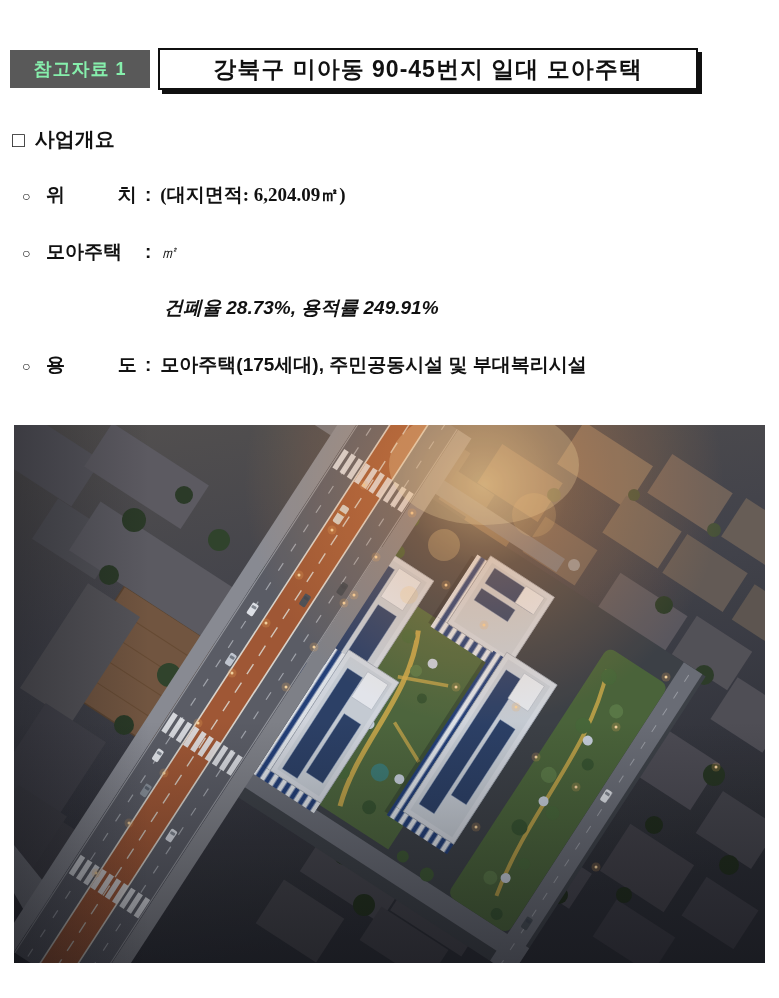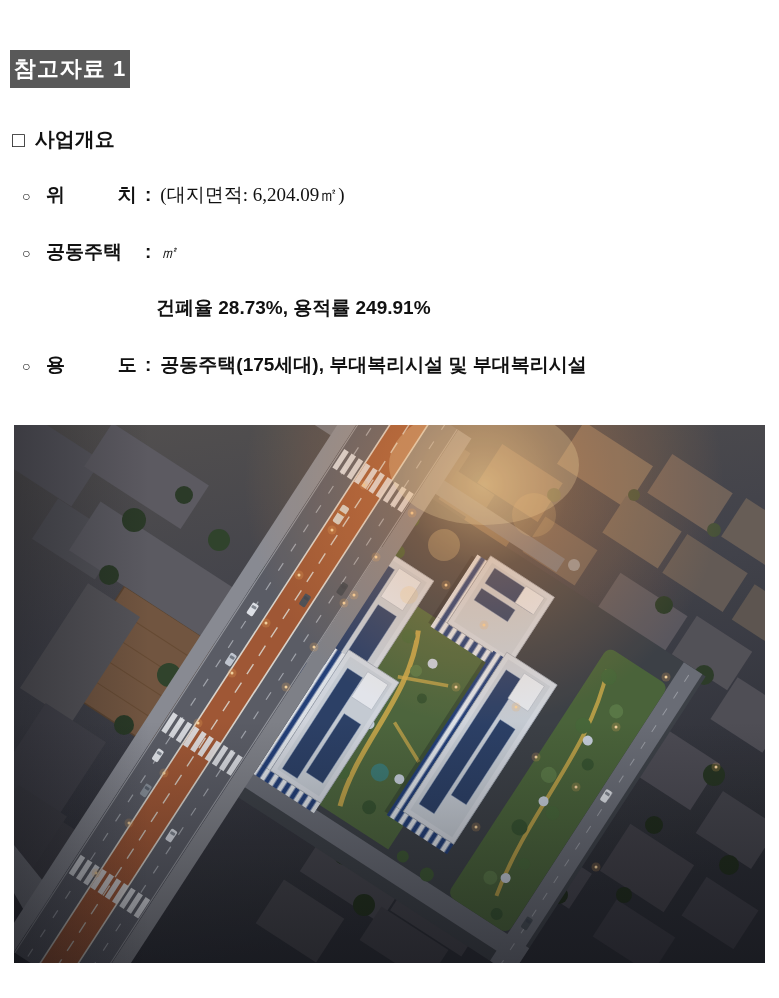--- a/index.html
+++ b/index.html
@@ -1,79 +1,80 @@
 <!DOCTYPE html>
 <html><head>
 <meta charset="utf-8">
 <style>
   html,body{margin:0;padding:0;background:#ffffff;}
   .page{position:relative;width:779px;height:998px;background:#ffffff;overflow:hidden;
         font-family:"Liberation Sans","DejaVu Sans",sans-serif;color:#111;}
 
   
-  .tag-box{position:absolute;left:10px;top:50px;width:120px;height:38px;background:#595959;
-           color:#ffffff;font-size:22px;font-weight:bold;display:flex;align-items:center;
+  .tag-box{position:absolute;left:10px;top:50px;width:140px;height:38px;background:#595959;
+           color:#86efac;font-size:18px;font-weight:bold;display:flex;align-items:center;
            justify-content:center;letter-spacing:1px;}
   .title-box{position:absolute;left:158px;top:48px;width:536px;height:38px;border:2px solid #101010;
              box-shadow:4px 4px 0 #101010;background:#fff;display:flex;align-items:center;
              justify-content:center;font-size:23px;font-weight:bold;letter-spacing:1px;white-space:nowrap;}
 
   
   .section-heading{position:absolute;left:12px;top:126px;font-size:20px;font-weight:bold;
                    display:flex;align-items:center;gap:10px;white-space:pre;}
   .sq{font-weight:normal;font-size:21px;line-height:1;}
 
   
   .row{position:absolute;display:flex;align-items:baseline;font-size:19px;font-weight:bold;white-space:pre;}
   .row .bullet{font-weight:normal;font-size:14px;width:24px;flex:0 0 auto;}
   .row .label{display:inline-block;min-width:97px;white-space:pre;}
   .row .sep{margin:0 9px 0 2px;font-weight:bold;}
-  .serif{font-family:"Liberation Serif","DejaVu Serif",serif;font-weight:normal;}
+  .serif{font-family:"Liberation Serif","DejaVu Serif",serif;font-weight:bold;}
   .unit{font-family:"Liberation Serif","DejaVu Serif",serif;font-style:italic;font-weight:normal;font-size:17px;}
-  .cont{position:absolute;left:156px;font-size:19px;font-weight:bold;white-space:pre;}
+  .cont{position:absolute;left:164px;font-size:19px;font-weight:bold;white-space:pre;font-style:italic;}
 
   
   .figure{position:absolute;left:14px;top:425px;width:751px;height:538px;background:#3a3b40;}
   .figure svg{display:block;width:751px;height:538px;}
   .caption{position:absolute;left:14px;top:964px;width:751px;text-align:center;
            font-size:17px;font-weight:bold;letter-spacing:3px;white-space:pre;}
 </style>
 </head>
 <body>
 
 <div class="page">
 
   <div class="tag-box">참고자료 1</div>
+  <div class="title-box">강북구 미아동 90-45번지 일대 모아주택</div>
 
   <div class="section-heading">
     <span class="sq">□</span>
     <span>사업개요</span>
   </div>
 
   <div class="row" style="left:22px;top:182px;">
     <span class="bullet">○</span>
     <span class="label">위          치</span>
     <span class="sep">:</span>
     <span class="serif">(대지면적: 6,204.09㎡)</span>
   </div>
 
   <div class="row" style="left:22px;top:239px;">
     <span class="bullet">○</span>
-    <span class="label">공동주택</span>
+    <span class="label">모아주택</span>
     <span class="sep">:</span>
     <span class="unit">㎡</span>
   </div>
 
   <div class="cont" style="top:295px;">건폐율 28.73%, 용적률 249.91%</div>
 
   <div class="row" style="left:22px;top:352px;">
     <span class="bullet">○</span>
     <span class="label">용          도</span>
     <span class="sep">:</span>
-    <span>공동주택(175세대), 부대복리시설 및 부대복리시설</span>
+    <span>모아주택(175세대), 주민공동시설 및 부대복리시설</span>
   </div>
 
   <div class="figure">
     <svg viewBox="0 0 751 538" aria-hidden="true">
       <defs>
         <linearGradient id="bgG" x1="0" y1="0" x2="0.25" y2="1">
           <stop offset="0" stop-color="#56524f"></stop>
           <stop offset="0.45" stop-color="#43434a"></stop>
           <stop offset="1" stop-color="#2b2c31"></stop>
         </linearGradient>

